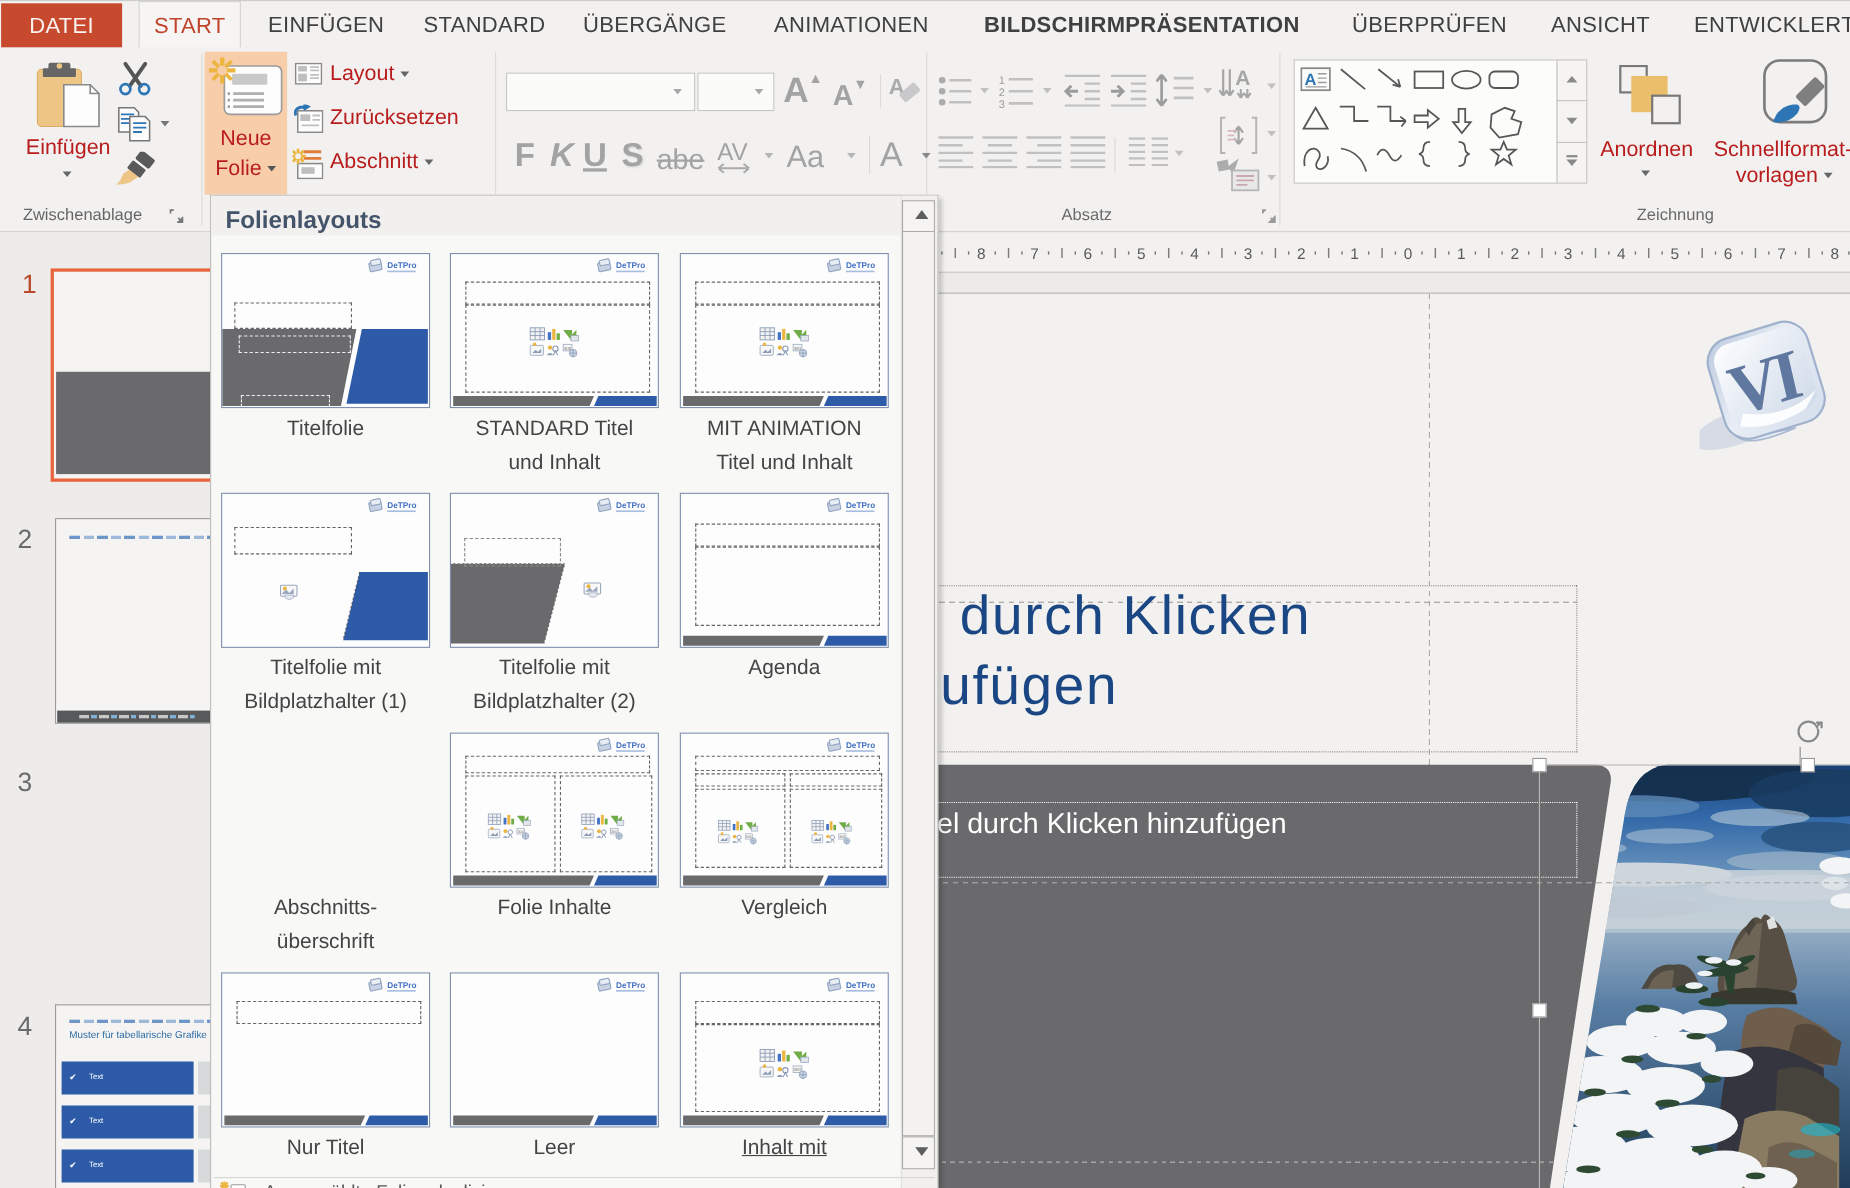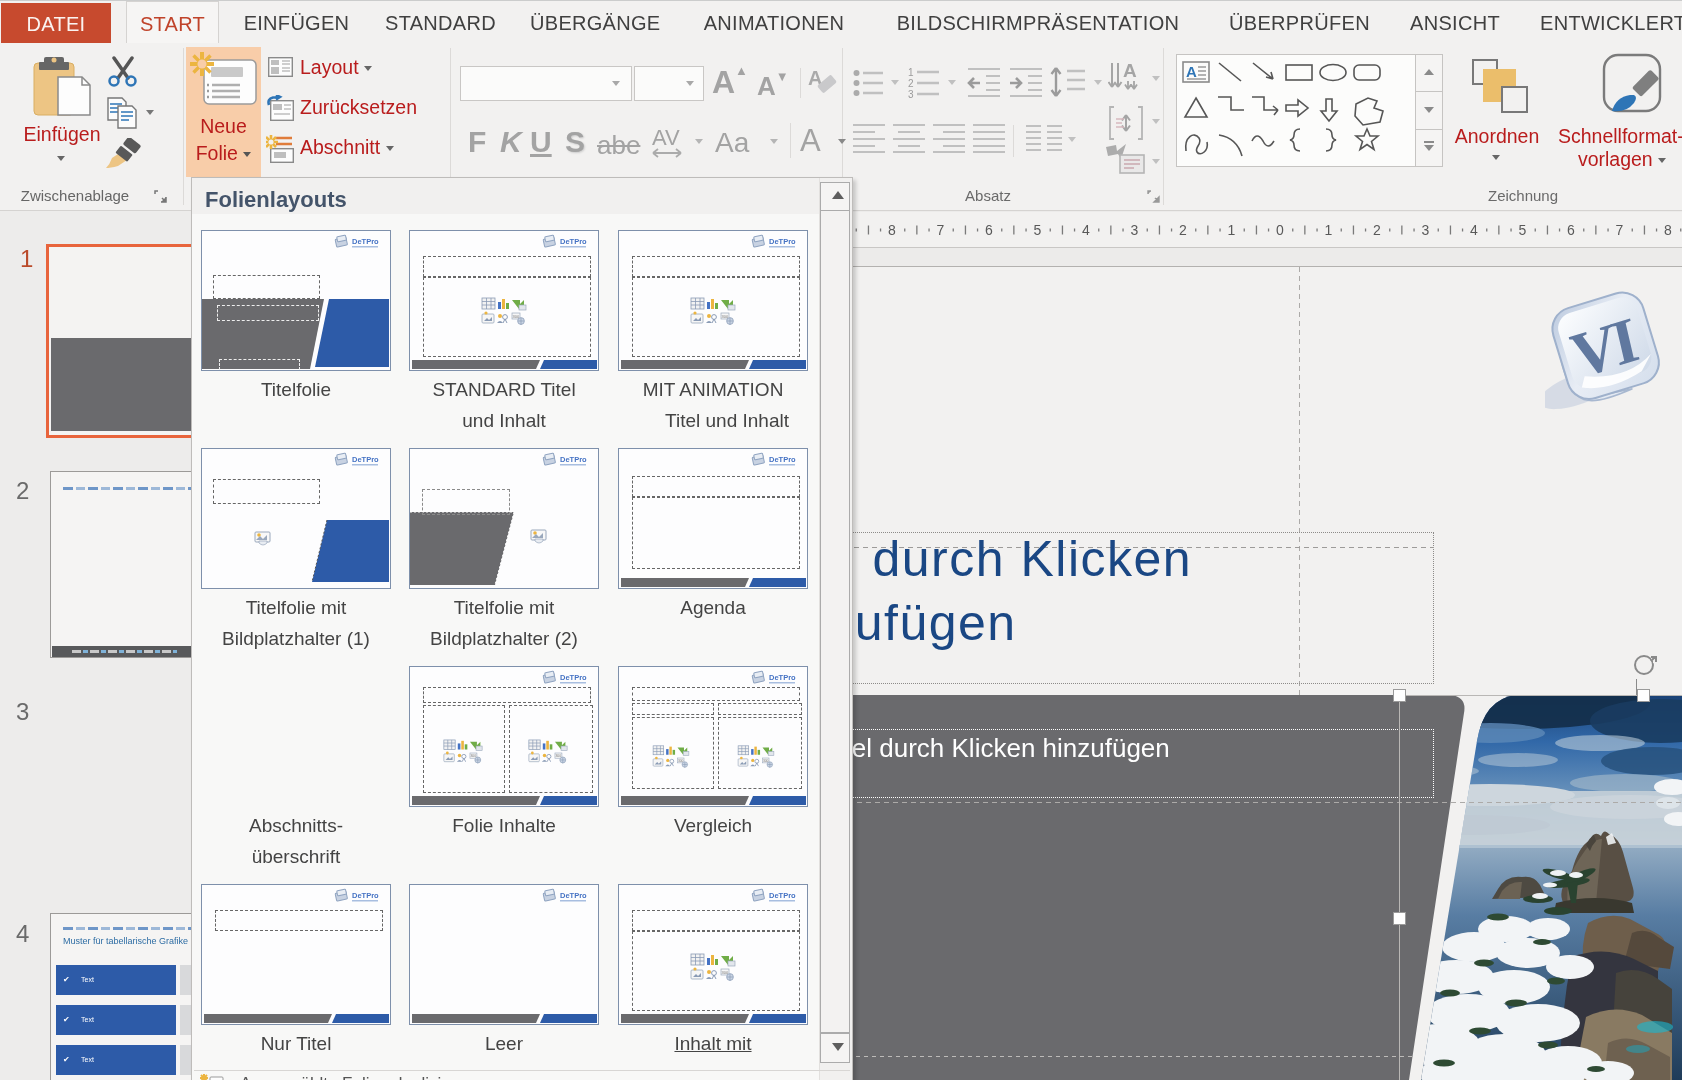--- a/index.html
+++ b/index.html
@@ -310,21 +310,21 @@
     </div>
   </div>
 </div>
 <div id="tabbar">
   <div id="tDatei" class="tab">DATEI</div>
   <div id="tStart" class="tab">START</div>
   <div class="tab" style="left:243px;width:107px;">EINFÜGEN</div>
   <div class="tab" style="left:385px;width:105px;">STANDARD</div>
   <div class="tab" style="left:530px;width:129px;">ÜBERGÄNGE</div>
   <div class="tab" style="left:697px;width:154px;">ANIMATIONEN</div>
-  <div class="tab" style="left:885px;width:306px;">BILDSCHIRMPRÄSENTATION</div>
+  <div class="tab" style="left:885px;width:306px;font-weight:bold;">BILDSCHIRMPRÄSENTATION</div>
   <div class="tab" style="left:1228px;width:143px;">ÜBERPRÜFEN</div>
   <div class="tab" style="left:1403px;width:104px;">ANSICHT</div>
   <div class="tab" style="left:1540px;width:200px;text-align:left;">ENTWICKLERTOOLS</div>
 </div>
 <div id="ribbon">
   <div class="gsep" style="left:183px;"></div>
   <div class="gsep" style="left:450px;"></div>
   <div class="gsep" style="left:842px;"></div>
   <div class="gsep" style="left:1163px;"></div>
 
@@ -642,21 +642,21 @@
             <circle cx="40" cy="24" r="3.4" fill="#C9D4E4" stroke="#8A9BB5" stroke-width="0.7"></circle>
             <path d="M37 24 h6 M40 21 v7" stroke="#8A9BB5" stroke-width="0.7"></path>
           </g>
         </svg>
         <svg class="abs" style="left:0;top:128px;" width="188" height="12" viewBox="0 0 188 12">
           <path d="M2 1 L130 1 L126 10 L2 10 z" fill="#6A6A6D"></path>
           <path d="M134 1 L187 1 L187 10 L130 10 z" fill="#2D5BA8"></path>
         </svg>
       </div>
       <div class="ltlabel" style="left:416px;top:201px;">MIT ANIMATION</div>
-      <div class="ltlabel" style="left:430px;top:232px;">Titel und Inhalt</div>
+      <div class="ltlabel" style="left:416px;top:232px;">Titel und Inhalt</div>
       <div class="lt" style="left:9px;top:270px;">
         <svg class="abs" style="right:4px;top:3px;" width="52" height="18" viewBox="0 0 52 18">
 <g transform="rotate(-12 8 9)">
             <rect x="2" y="4" width="11" height="8" rx="1" fill="#C8D2E2" stroke="#8FA3C0"></rect>
             <rect x="4" y="2" width="9" height="5" rx="1" fill="#E8EDF4" stroke="#8FA3C0"></rect>
           </g>
 <text x="18" y="10" font-size="7.5" font-weight="bold" fill="#4472C4" font-family="Liberation Sans">DeTPro</text>
 <rect x="18" y="12" width="26" height="1.5" fill="#A8BEE0"></rect>
         </svg>
         <div class="abs" style="left:11px;top:30px;width:107px;height:25px;border:1px dashed #666;"></div>

